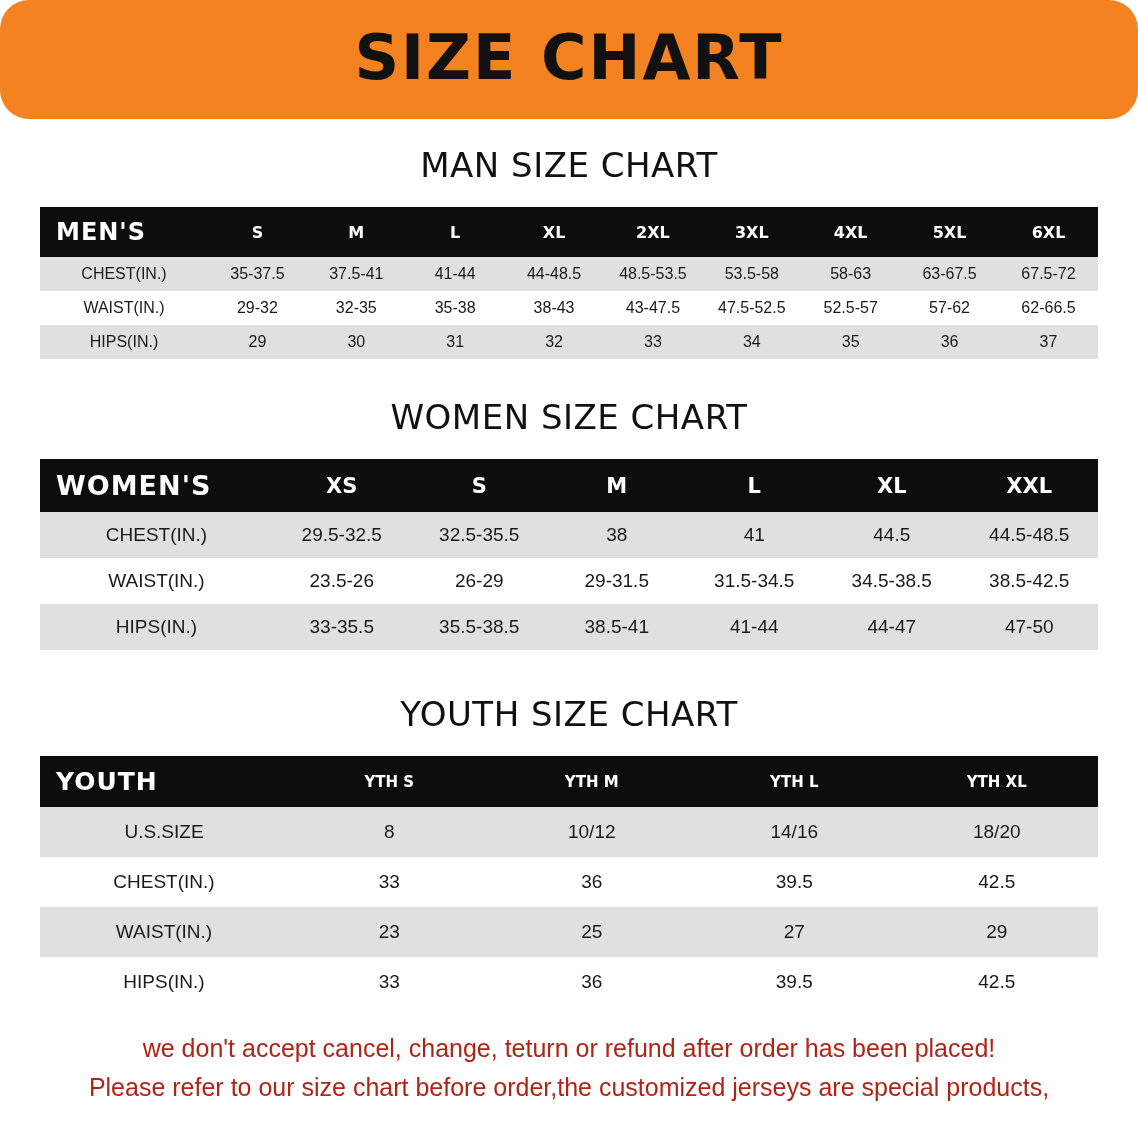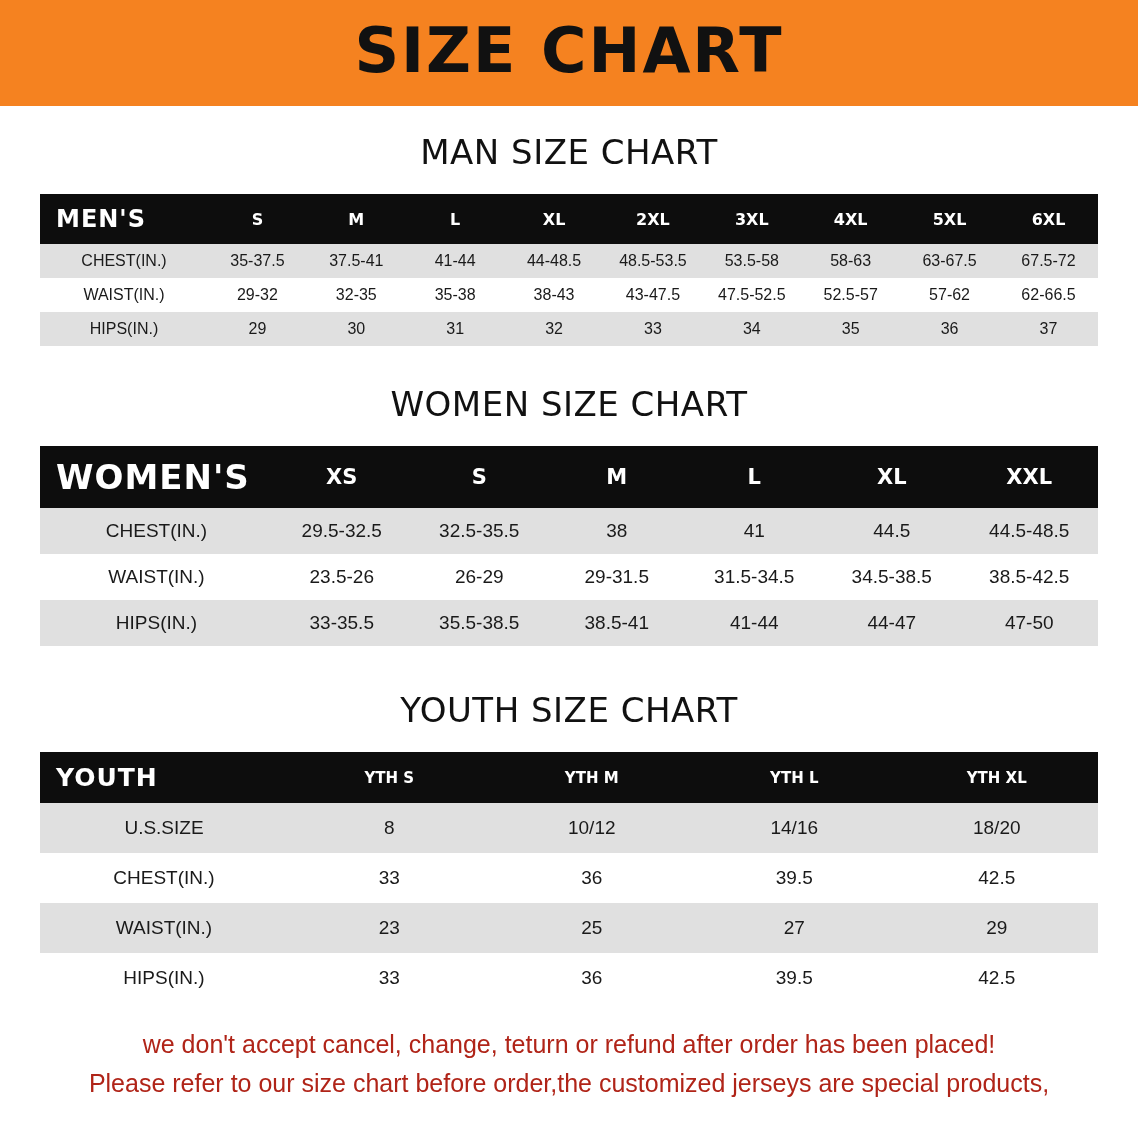--- a/index.html
+++ b/index.html
@@ -15,25 +15,26 @@
     overflow: hidden;
   }
   .page {
     width: 1138px;
     height: 1132px;
     position: relative;
     background: #ffffff;
   }
   
   .banner {
-    height: 106px;
+    height: 119px;
     background: #F58220;
     display: flex;
     align-items: center;
     justify-content: center;
+    border-radius: 29px;
   }
   .banner-title {
     font-family: "DejaVu Sans", sans-serif;
     font-weight: bold;
     font-size: 62px;
     letter-spacing: 2px;
     color: #111111;
     line-height: 1;
     padding-bottom: 4px;
   }
@@ -103,21 +104,21 @@
 
   
   #men-table thead th { font-size: 16px; }
   #men-table thead th.label-col { font-size: 24px; }
   #men-table tbody td { font-size: 16px; padding: 8px 2px; }
   #men-table tbody td.label-col { font-size: 16px; }
   .men-wrap { margin-top: 22px; }
 
   
   #women-table thead th { font-size: 21px; }
-  #women-table thead th.label-col { font-size: 34px; }
+  #women-table thead th.label-col { font-size: 27px; }
   #women-table tbody td { font-size: 19px; padding: 12px 2px; }
   .women-wrap { margin-top: 22px; }
 
   
   #youth-table thead th { font-size: 15px; }
   #youth-table thead th.label-col { font-size: 25px; }
   #youth-table tbody td { font-size: 19px; padding: 14px 2px; }
   .youth-wrap { margin-top: 22px; }
 
   

